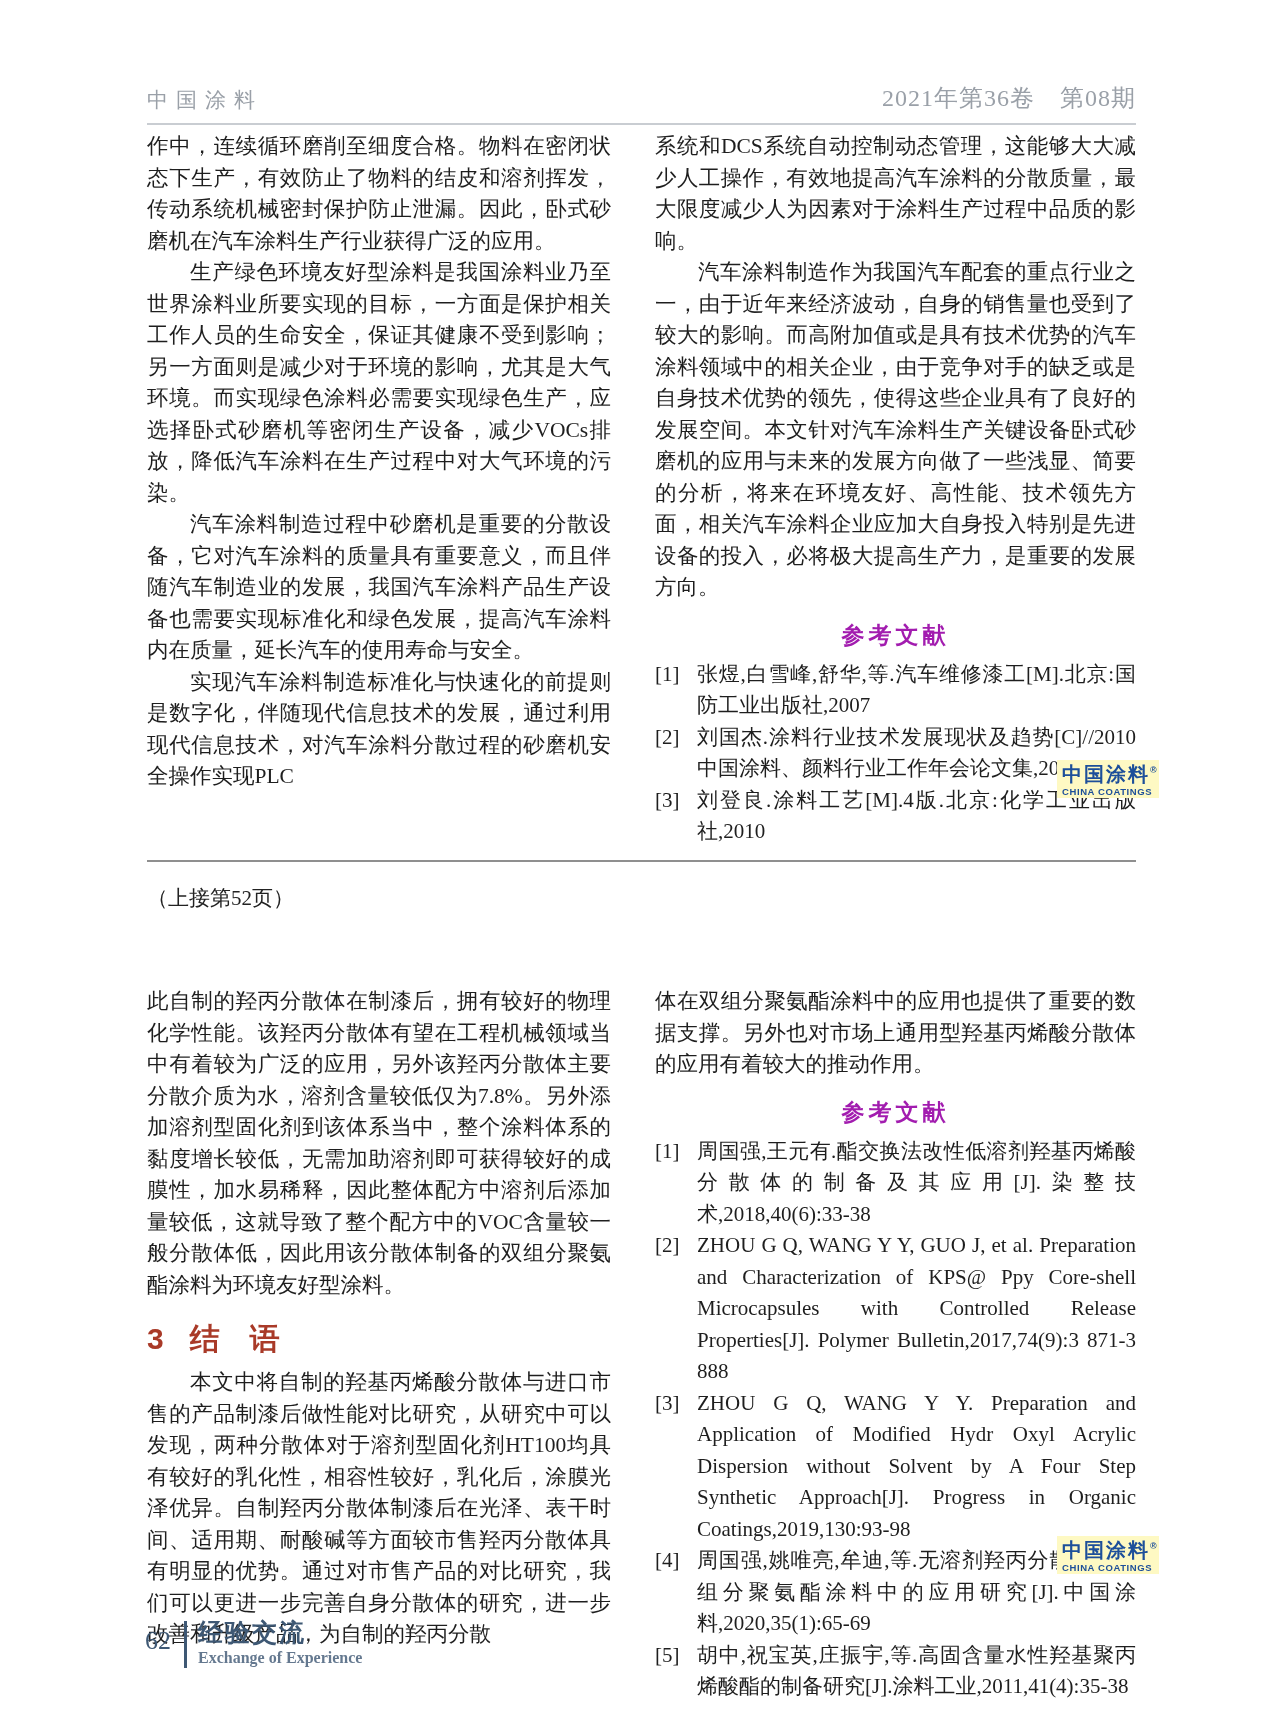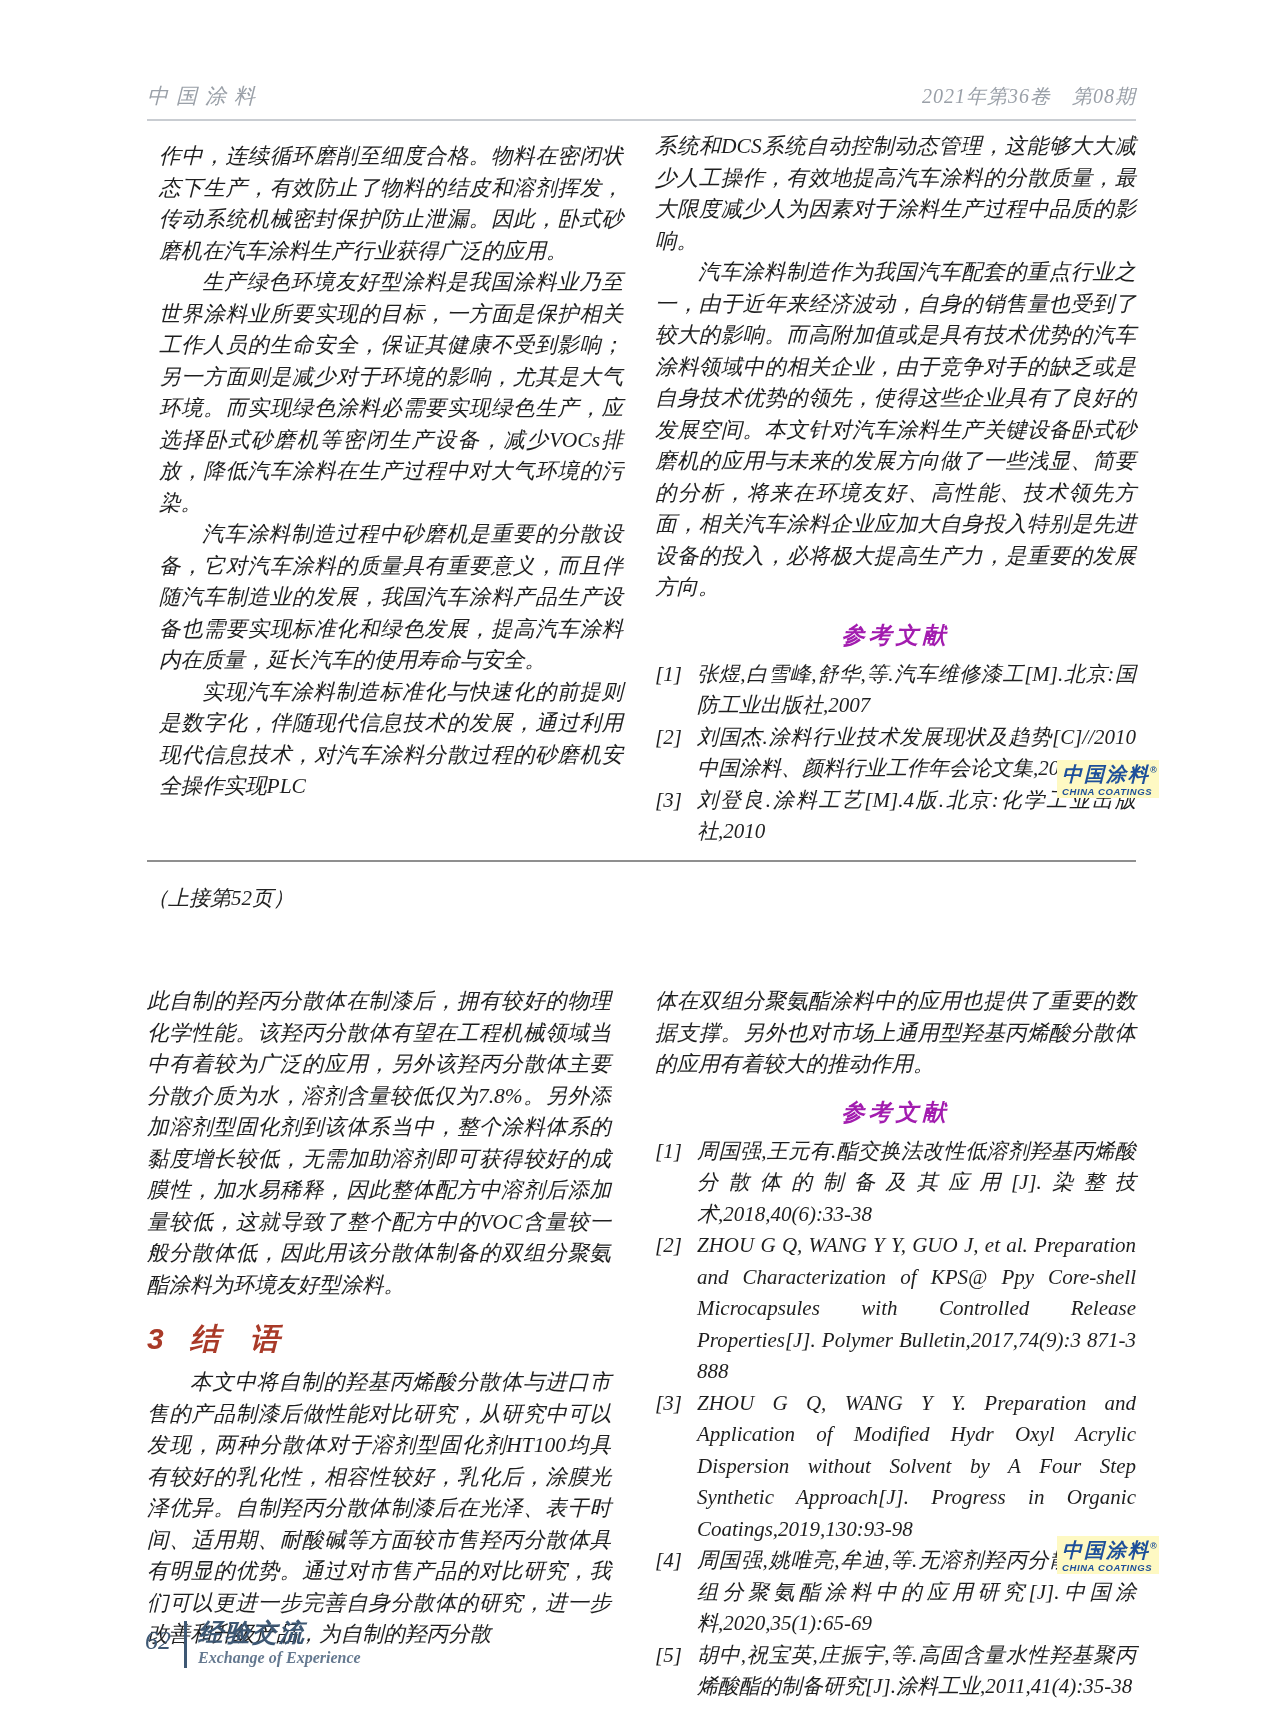--- a/index.html
+++ b/index.html
@@ -1,27 +1,27 @@
 <!DOCTYPE html>
 <html style="--teal: #107c87; --red: #a93a28; --blue: #1d4f9a; --slate: #3e5874;"><head>
 <meta charset="utf-8">
 <style>
   html,body{margin:0;padding:0;background:#fff;}
   .page{position:relative;width:1230px;height:1718px;background:#fff;overflow:hidden;
-        font-family:"Liberation Serif","DejaVu Serif",serif;font-style:italic;}
+        font-family:"Liberation Serif","DejaVu Serif",serif;}
 
   
   .hdr{position:absolute;left:147px;top:82px;width:989px;display:flex;justify-content:space-between;
        align-items:flex-end;padding-bottom:9px;border-bottom:2px solid #c9cdd2;color:#9aa0a8;}
   .hdr .j{font-size:21px;letter-spacing:8px;white-space:pre;}
-  .hdr .i{font-size:20px;letter-spacing:1px;white-space:pre;}
+  .hdr .i{font-size:24px;letter-spacing:1px;white-space:pre;}
 
   
   .col{position:absolute;}
-  .c1l{left:147px;top:141px;width:464px;margin-left:12px;}
+  .c1l{left:147px;top:131px;width:464px;}
   .c1r{left:655px;top:131px;width:481px;}
   .c2l{left:147px;top:986px;width:464px;}
   .c2r{left:655px;top:986px;width:481px;}
 
   .para{margin:0;font-size:21.5px;line-height:31.5px;text-align:justify;color:#1e1e1e;}
   .para.indent{text-indent:2em;}
 
   .sec-heading{font-family:"Liberation Sans","DejaVu Sans",sans-serif;font-weight:bold;}
   .sec-heading .num{margin-right:26px;}
   .sec-heading.teal{color:var(--teal);font-size:28px;line-height:38px;margin:18px 0 12px;}

